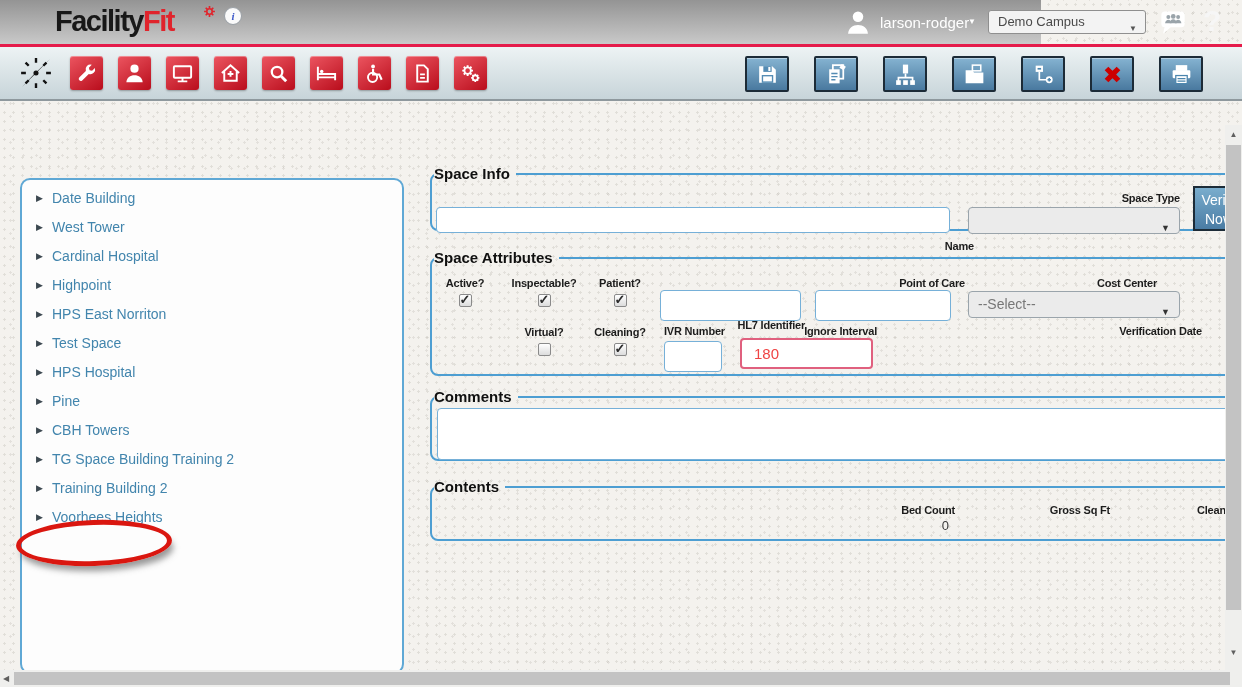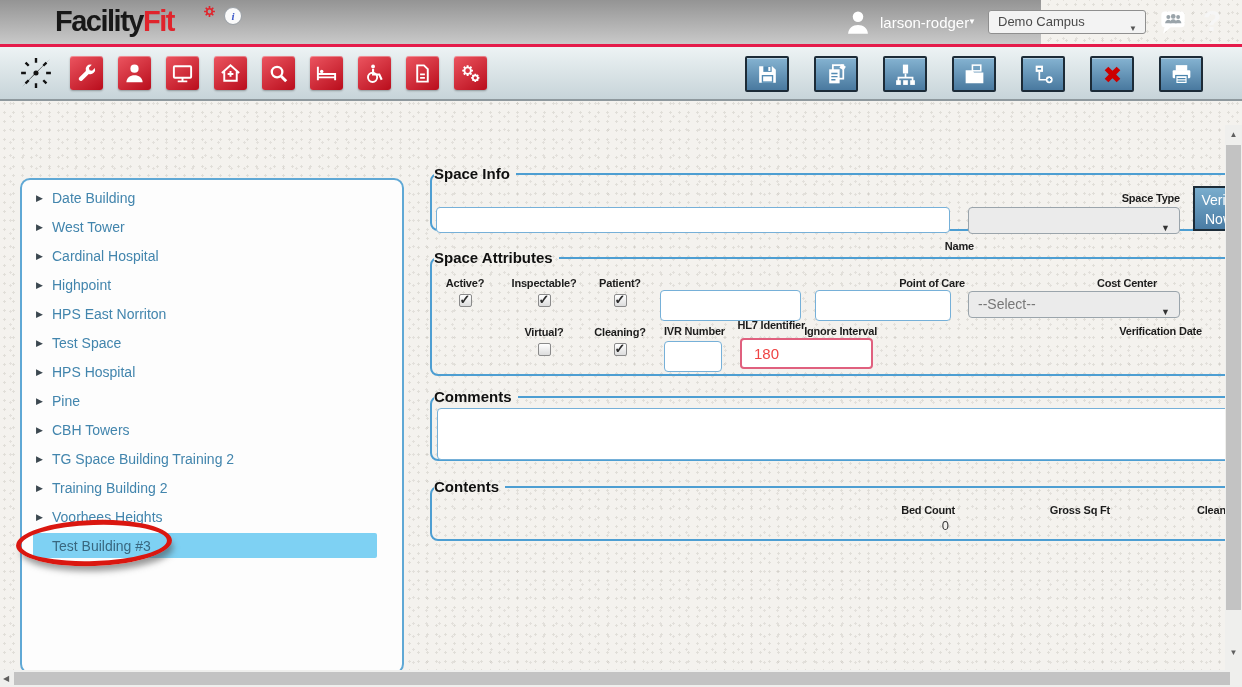--- a/index.html
+++ b/index.html
@@ -332,24 +332,20 @@
   <div class="tree-row">
     <span class="tree-arrow">▶</span>
     <span class="tree-label">Training Building 2</span>
   </div>
 
   <div class="tree-row">
     <span class="tree-arrow">▶</span>
     <span class="tree-label">Voorhees Heights</span>
   </div>
 
-  <div class="tree-row selected">
-    <span class="tree-arrow"></span>
-    <span class="tree-label">Test Building #3</span>
-  </div>
 </div>
 </div>
 
 <div class="annotation-ellipse"></div>
 
 <fieldset class="fs-space-info">
   <legend>Space Info</legend>
 </fieldset>
 <div class="flabel r" style="left:824px;top:192px;width:150px;margin-top:48px;">Name</div>
 <input class="txt" style="left: 436px; top: 207px; width: 514px; height: 26px;" value="">

